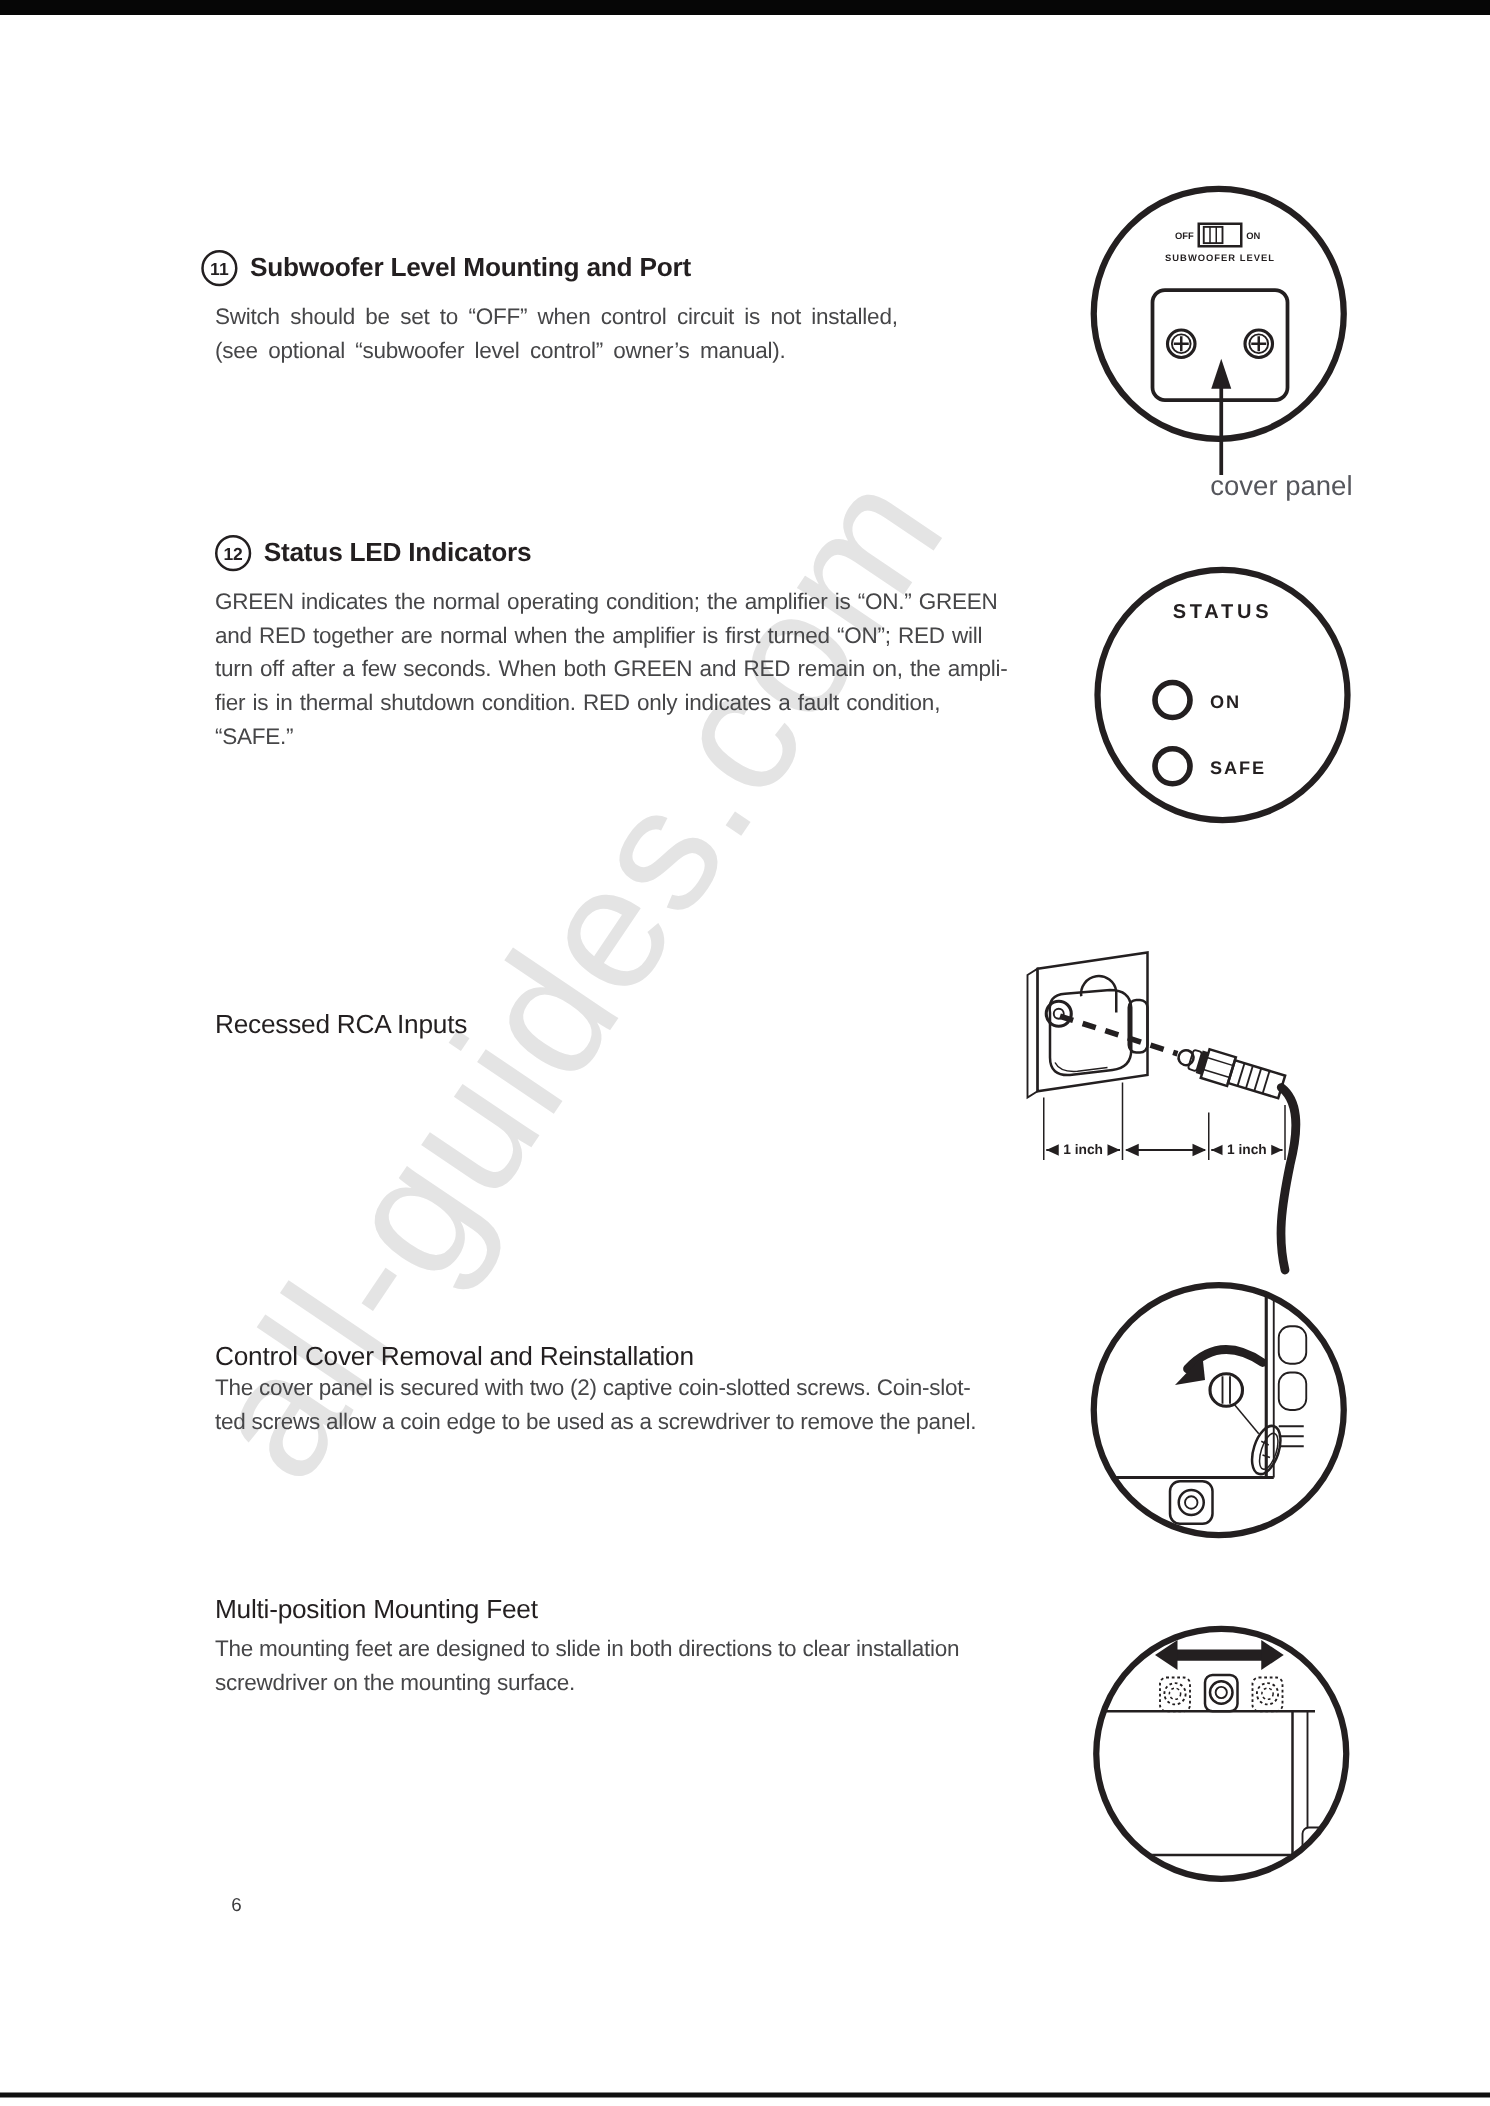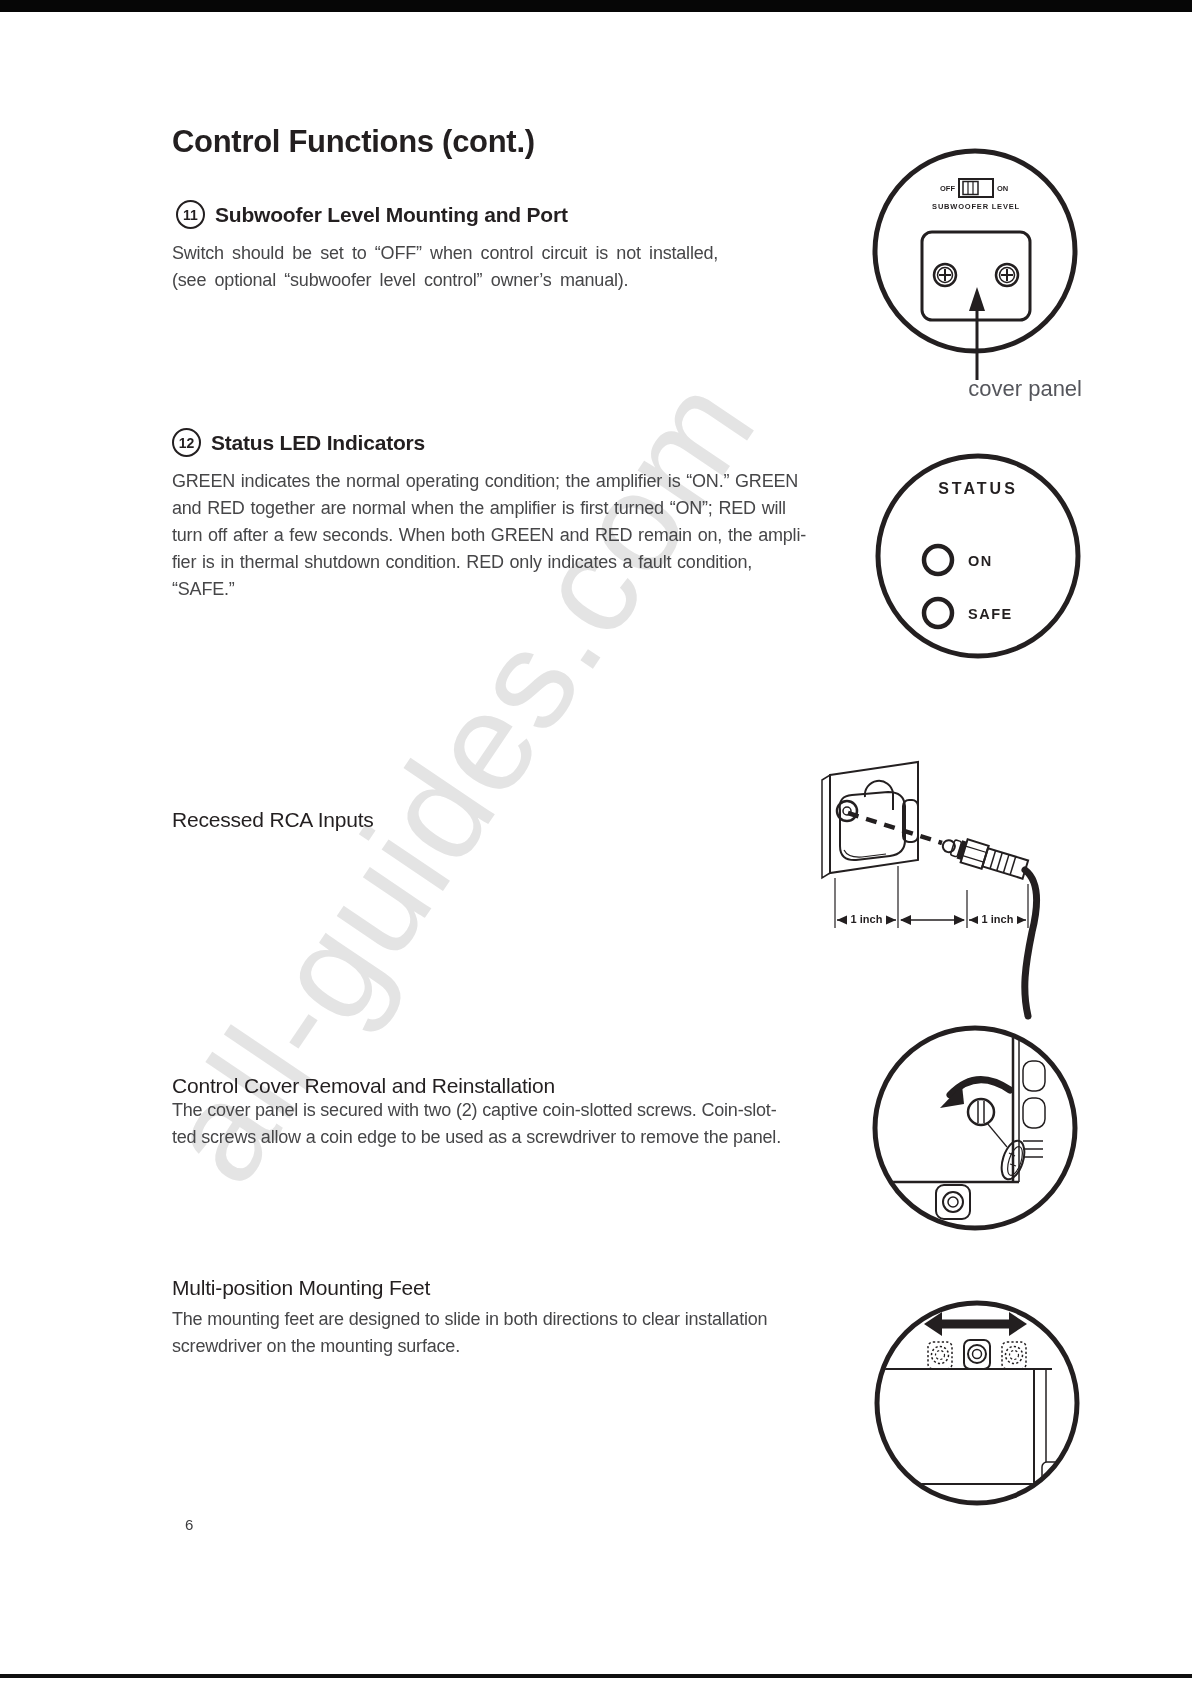--- a/index.html
+++ b/index.html
@@ -57,23 +57,22 @@
 <body>
 
 <div class="page">
   <div class="toprule"></div>
   <div class="botrule"></div>
 
   <div class="watermark">all-guides.com</div>
 
   <div class="layer">
 
-    <div class="h1" style="left:172px; top:124px;">Control Functions (cont.)</div>
-
-    <div class="numbered" style="left:176px; top:200px;">
+
+    <div class="numbered" style="left:161px; top:200px;">
       <span class="num">11</span>
       <span class="txt">Subwoofer Level Mounting and Port</span>
     </div>
     <div class="body ws4" style="left:172px; top:240px;">Switch should be set to “OFF” when control circuit is not installed,
 (see optional “subwoofer level control” owner’s manual).</div>
 
     <div class="numbered" style="left:172px; top:428px;">
       <span class="num">12</span>
       <span class="txt">Status LED Indicators</span>
     </div>

